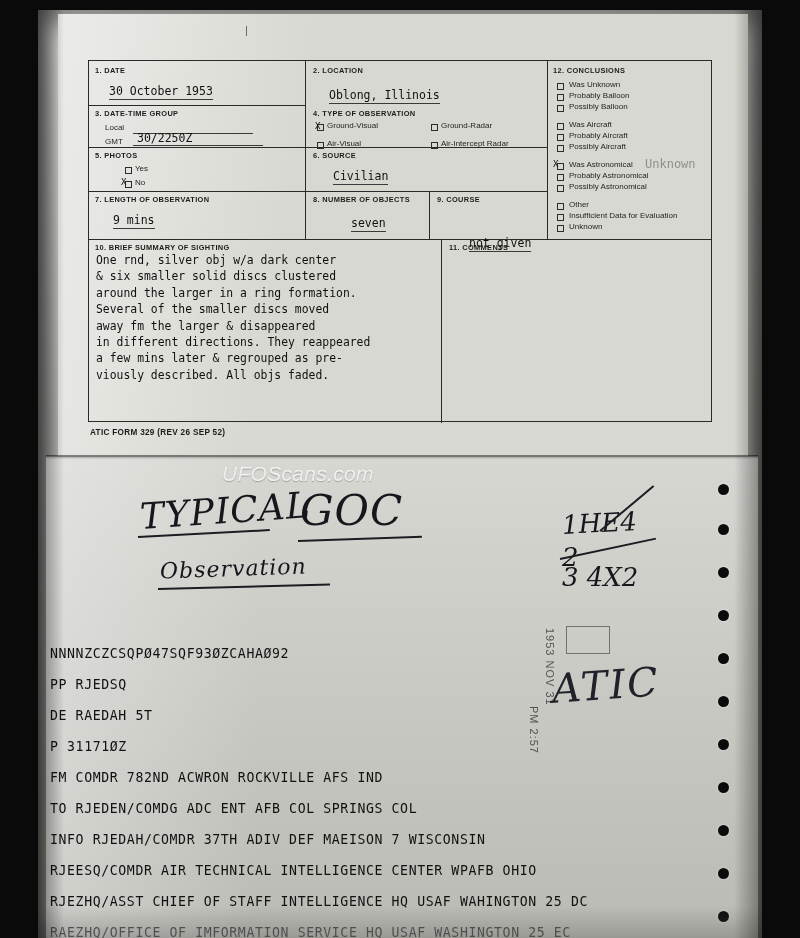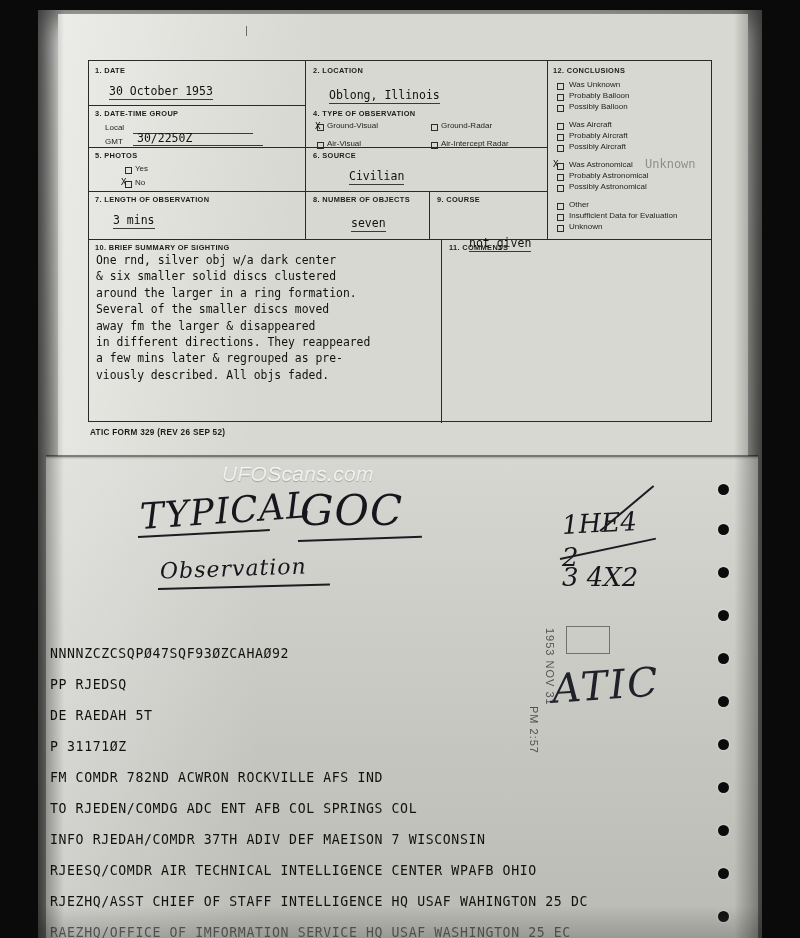--- a/index.html
+++ b/index.html
@@ -346,24 +346,24 @@
     <div class="sm" style="left:352px; top:78px;">Air-Intercept Radar</div>
 
     <div class="fl" style="left:6px; top:90px;">5. PHOTOS</div>
     <div class="cb" style="left:36px; top:106px;"></div>
     <div class="sm" style="left:46px; top:103px;">Yes</div>
     <div class="cb" style="left:36px; top:120px;"></div>
     <div class="xmark" style="left:32px; top:117px;">X</div>
     <div class="sm" style="left:46px; top:117px;">No</div>
 
     <div class="fl" style="left:224px; top:90px;">6. SOURCE</div>
-    <div class="fv ul" style="left:260px; top:108px;">Civilian</div>
+    <div class="fv ul" style="left:244px; top:108px;">Civilian</div>
 
     <div class="fl" style="left:6px; top:134px;">7. LENGTH OF OBSERVATION</div>
-    <div class="fv ul" style="left:24px; top:152px;">3 mins</div>
+    <div class="fv ul" style="left:24px; top:152px;">9 mins</div>
 
     <div class="fl" style="left:224px; top:134px;">8. NUMBER OF OBJECTS</div>
     <div class="fv ul" style="left:262px; top:155px;">seven</div>
 
     <div class="fl" style="left:348px; top:134px;">9. COURSE</div>
     <div class="fv ul" style="left:380px; top:175px;text-align:center;">not given</div>
 
     <div class="fl" style="left:6px; top:182px;">10. BRIEF SUMMARY OF SIGHTING</div>
     <div class="fl" style="left:360px; top:182px;">11. COMMENTS</div>
 

